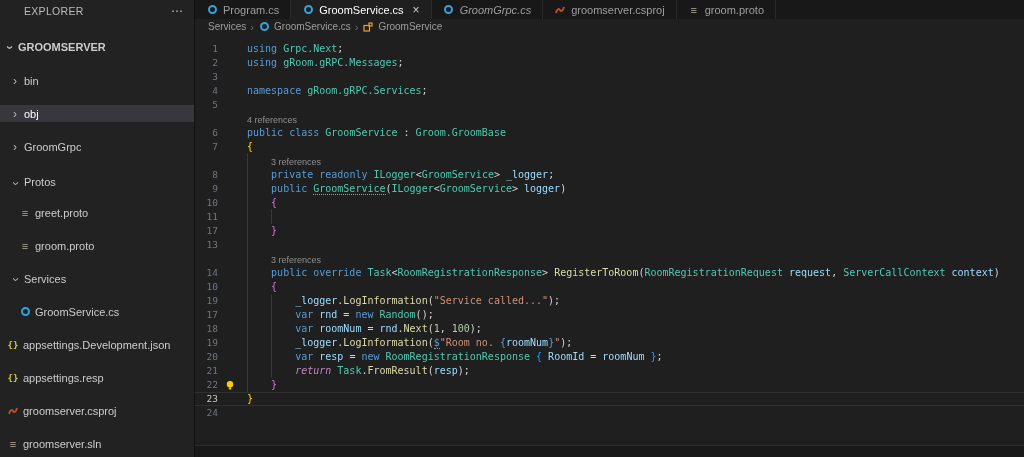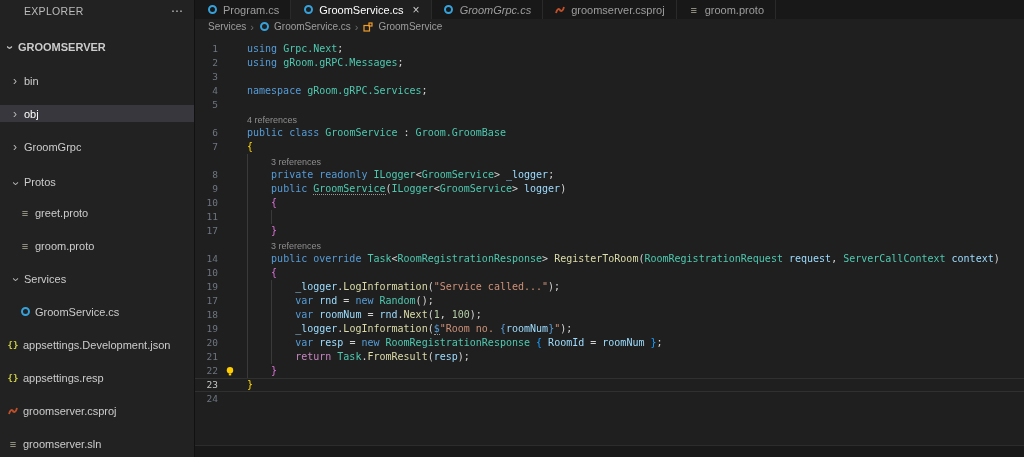--- a/index.html
+++ b/index.html
@@ -45,21 +45,21 @@
   .crow{position:relative;height:14px;line-height:14px;font-size:10px;white-space:pre;}
   .crow.current{box-shadow:inset 0 1px 0 rgba(255,255,255,.08), inset 0 -1px 0 rgba(255,255,255,.08);}
   .ln{position:absolute;left:0;top:0;width:23px;text-align:right;color:#6e7681;font-size:9.5px;}
   .crow.current .ln{color:#c6c6c6;}
   .codetext{position:absolute;left:52px;top:0;}
   .guide{position:absolute;top:0;bottom:0;width:1px;background:#3a3a3a;}
   .lens{position:absolute;top:1px;color:#8f8f8f;font-size:9px;font-family:"Liberation Sans",sans-serif;}
   .bulb{position:absolute;left:30px;top:2px;}
 
   .k{color:var(--kw);} .t{color:var(--type);} .m{color:var(--method);} .v{color:var(--var);}
-  .s{color:var(--str);} .n{color:var(--num);} .r{color:var(--ctrl);} .p{color:var(--punct);}
+  .s{color:var(--str);} .n{color:var(--num);} .r{color:var(--ctrl);font-style:italic;} .p{color:var(--punct);}
   .b1{color:var(--b1);} .b2{color:var(--b2);} .b3{color:var(--b3);} .i{color:var(--kw);}
   .dots{border-bottom:1px dotted #9a9a9a;}
 
   .bottom-strip{position:absolute;left:0;right:0;bottom:0;height:12px;background:#191919;border-top:1px solid #2c2c2c;}
 </style>
 </head>
 <body>
 
 <div class="app">
   <aside class="sidebar">
@@ -211,20 +211,21 @@
         <div class="crow"><span class="ln">5</span><span class="codetext"></span></div>
         <div class="crow"><span class="lens" style="left: 52px;">4 references</span></div>
         <div class="crow"><span class="ln">6</span><span class="codetext"><span class="k">public</span><span class="p"> </span><span class="k">class</span><span class="p"> </span><span class="t">GroomService</span><span class="p"> : </span><span class="t">Groom.GroomBase</span></span></div>
         <div class="crow"><span class="ln">7</span><span class="codetext"><span class="b1">{</span></span></div>
         <div class="crow"><div class="guide" style="left: 52px;"></div><span class="lens" style="left: 76.08px;">3 references</span></div>
         <div class="crow"><div class="guide" style="left: 52px;"></div><span class="ln">8</span><span class="codetext"><span class="p">    </span><span class="k">private</span><span class="p"> </span><span class="k">readonly</span><span class="p"> </span><span class="t">ILogger</span><span class="p">&lt;</span><span class="t">GroomService</span><span class="p">&gt; </span><span class="v">_logger</span><span class="p">;</span></span></div>
         <div class="crow"><div class="guide" style="left: 52px;"></div><span class="ln">9</span><span class="codetext"><span class="p">    </span><span class="k">public</span><span class="p"> </span><span class="t dots">GroomService</span><span class="p">(</span><span class="t">ILogger</span><span class="p">&lt;</span><span class="t">GroomService</span><span class="p">&gt; </span><span class="v">logger</span><span class="p">)</span></span></div>
         <div class="crow"><div class="guide" style="left: 52px;"></div><span class="ln">10</span><span class="codetext"><span class="p">    </span><span class="b2">{</span></span></div>
         <div class="crow"><div class="guide" style="left: 52px;"></div><div class="guide" style="left: 76.08px;"></div><span class="ln">11</span></div>
         <div class="crow"><div class="guide" style="left: 52px;"></div><span class="ln">17</span><span class="codetext"><span class="p">    </span><span class="b2">}</span></span></div>
+        <div class="crow"><div class="guide" style="left: 52px;"></div><span class="ln">13</span><span class="codetext"></span></div>
         <div class="crow"><div class="guide" style="left: 52px;"></div><span class="lens" style="left: 76.08px;">3 references</span></div>
         <div class="crow"><div class="guide" style="left: 52px;"></div><span class="ln">14</span><span class="codetext"><span class="p">    </span><span class="k">public</span><span class="p"> </span><span class="k">override</span><span class="p"> </span><span class="t">Task</span><span class="p">&lt;</span><span class="t">RoomRegistrationResponse</span><span class="p">&gt; </span><span class="m">RegisterToRoom</span><span class="p">(</span><span class="t">RoomRegistrationRequest</span><span class="p"> </span><span class="v">request</span><span class="p">, </span><span class="t">ServerCallContext</span><span class="p"> </span><span class="v">context</span><span class="p">)</span></span></div>
         <div class="crow"><div class="guide" style="left: 52px;"></div><span class="ln">10</span><span class="codetext"><span class="p">    </span><span class="b2">{</span></span></div>
         <div class="crow"><div class="guide" style="left: 52px;"></div><div class="guide" style="left: 76.08px;"></div><span class="ln">19</span><span class="codetext"><span class="p">        </span><span class="v">_logger</span><span class="p">.</span><span class="m">LogInformation</span><span class="p">(</span><span class="s">"Service called..."</span><span class="p">);</span></span></div>
         <div class="crow"><div class="guide" style="left: 52px;"></div><div class="guide" style="left: 76.08px;"></div><span class="ln">17</span><span class="codetext"><span class="p">        </span><span class="k">var</span><span class="p"> </span><span class="v">rnd</span><span class="p"> = </span><span class="k">new</span><span class="p"> </span><span class="t">Random</span><span class="p">();</span></span></div>
         <div class="crow"><div class="guide" style="left: 52px;"></div><div class="guide" style="left: 76.08px;"></div><span class="ln">18</span><span class="codetext"><span class="p">        </span><span class="k">var</span><span class="p"> </span><span class="v">roomNum</span><span class="p"> = </span><span class="v">rnd</span><span class="p">.</span><span class="m">Next</span><span class="p">(</span><span class="n">1</span><span class="p">, </span><span class="n">100</span><span class="p">);</span></span></div>
         <div class="crow"><div class="guide" style="left: 52px;"></div><div class="guide" style="left: 76.08px;"></div><span class="ln">19</span><span class="codetext"><span class="p">        </span><span class="v">_logger</span><span class="p">.</span><span class="m">LogInformation</span><span class="p">(</span><span class="k dots">$</span><span class="s">"Room no. </span><span class="i">{</span><span class="v">roomNum</span><span class="i">}</span><span class="s">"</span><span class="p">);</span></span></div>
         <div class="crow"><div class="guide" style="left: 52px;"></div><div class="guide" style="left: 76.08px;"></div><span class="ln">20</span><span class="codetext"><span class="p">        </span><span class="k">var</span><span class="p"> </span><span class="v">resp</span><span class="p"> = </span><span class="k">new</span><span class="p"> </span><span class="t">RoomRegistrationResponse</span><span class="p"> </span><span class="b3">{</span><span class="p"> </span><span class="v">RoomId</span><span class="p"> = </span><span class="v">roomNum</span><span class="p"> </span><span class="b3">}</span><span class="p">;</span></span></div>
         <div class="crow"><div class="guide" style="left: 52px;"></div><div class="guide" style="left: 76.08px;"></div><span class="ln">21</span><span class="codetext"><span class="p">        </span><span class="r">return</span><span class="p"> </span><span class="t">Task</span><span class="p">.</span><span class="m">FromResult</span><span class="p">(</span><span class="v">resp</span><span class="p">);</span></span></div>
         <div class="crow"><div class="guide" style="left: 52px;"></div><span class="ln">22</span><span class="bulb"><svg width="10" height="10" viewBox="0 0 10 10">

